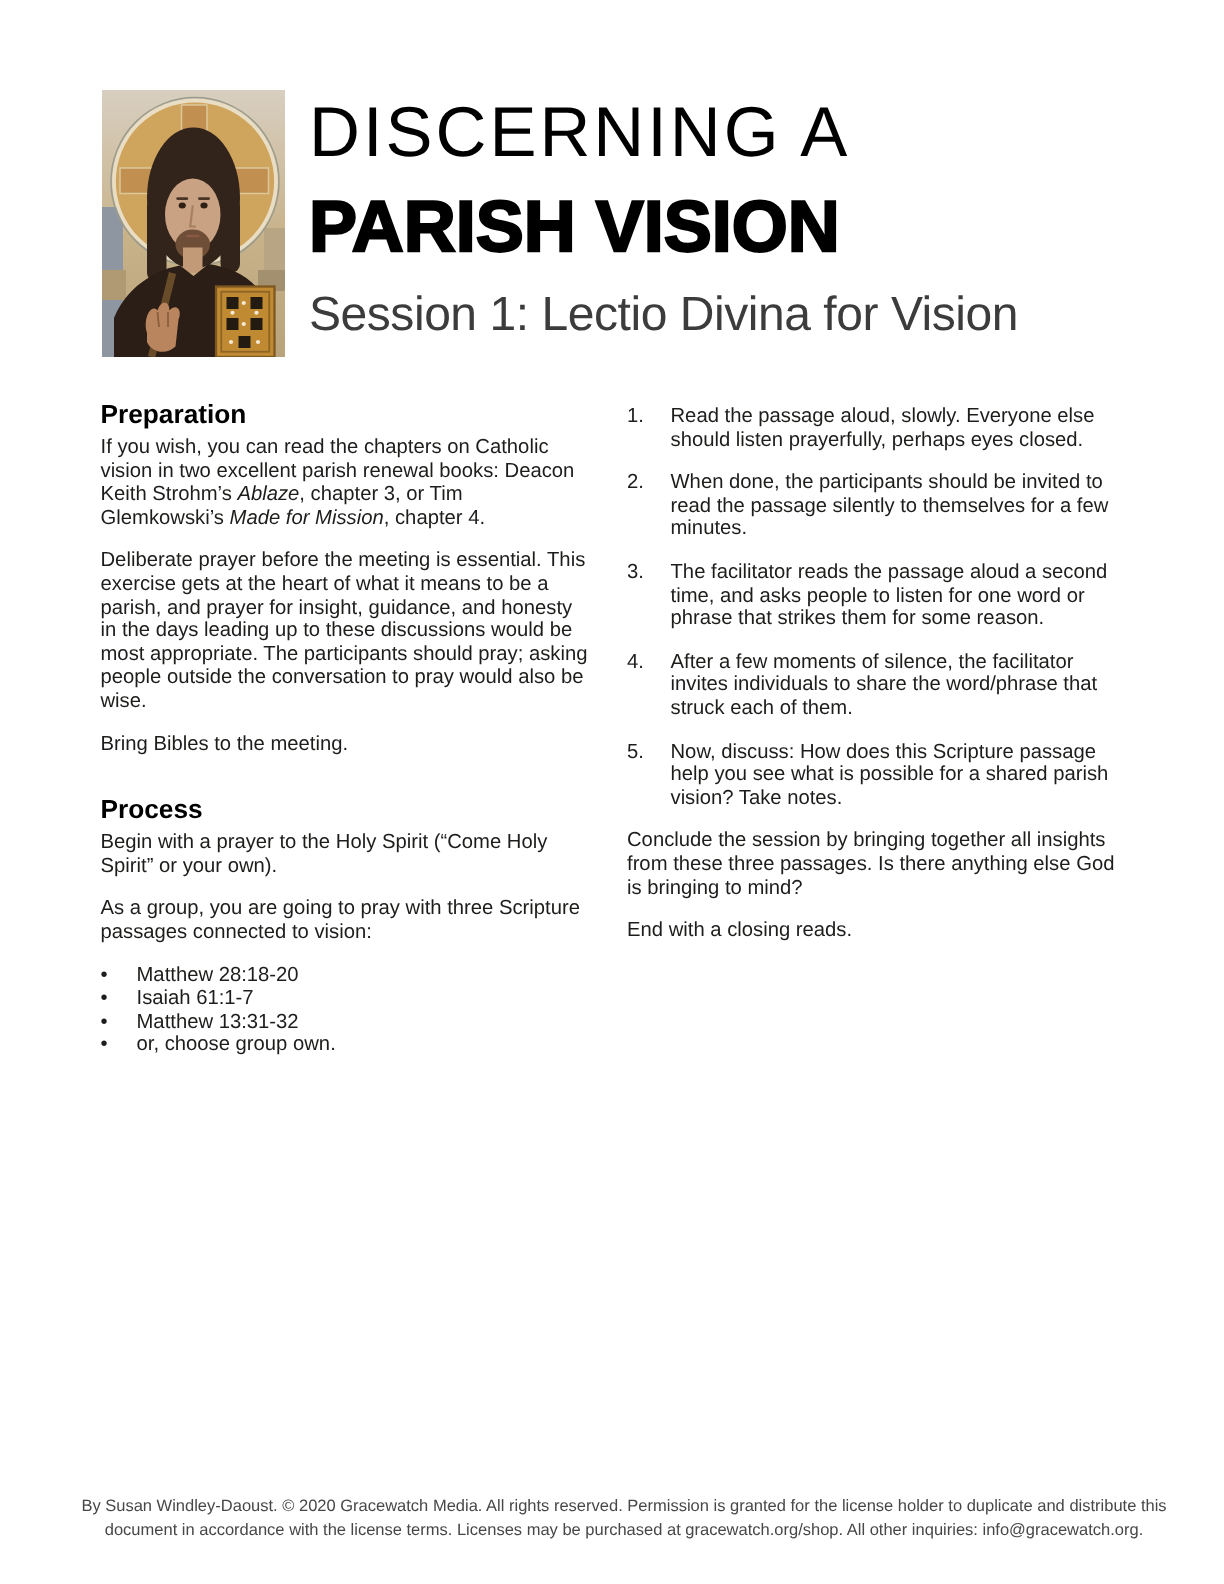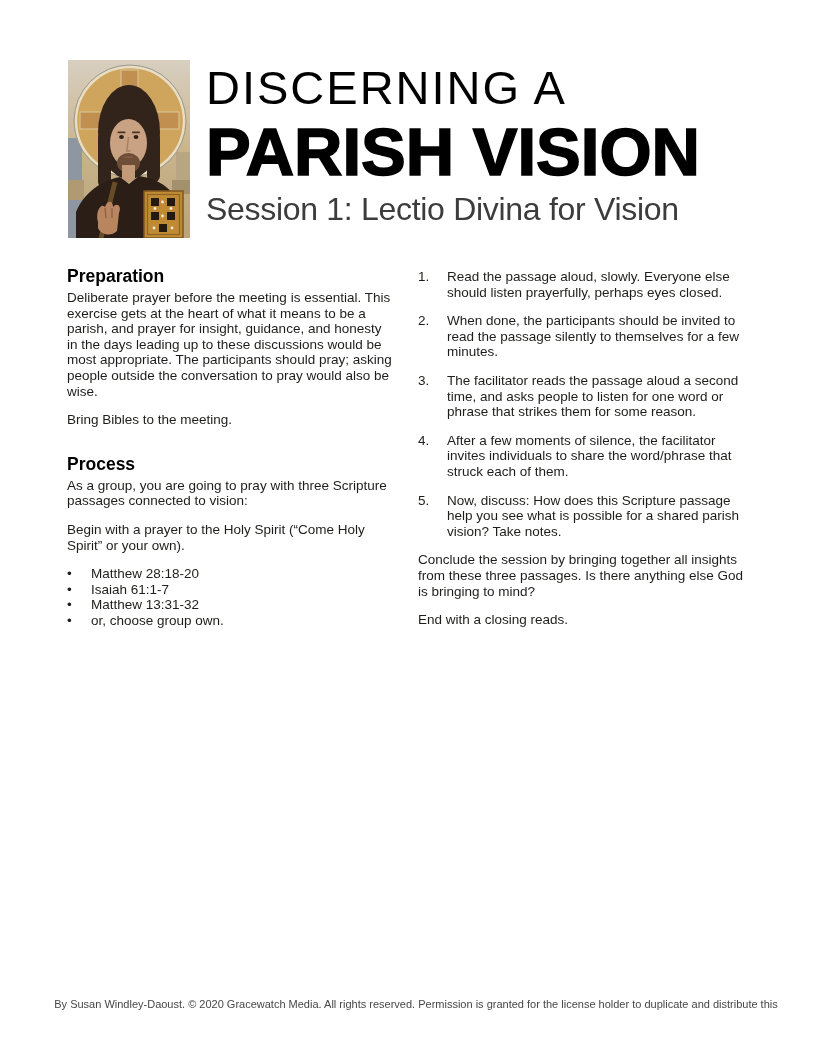--- a/index.html
+++ b/index.html
@@ -5,21 +5,21 @@
   html,body{margin:0;padding:0;background:#ffffff;}
   .page{
     position:relative;width:816px;height:1056px;background:#ffffff;
     font-family:"Liberation Sans",sans-serif;color:#1d1d1b;overflow:hidden;
   }
   
   .header{position:absolute;left:68px;top:60px;display:flex;align-items:flex-start;}
   .icon-art{width:122px;height:178px;display:block;flex:none;}
   .title-block{margin-left:16px;}
   .title1{font-size:47px;line-height:56px;font-weight:400;letter-spacing:2px;color:#000;}
-  .title2{font-size:67px;line-height:56px;font-weight:700;-webkit-text-stroke:1.6px #000;letter-spacing:0;margin-top:8px;color:#000;}
+  .title2{font-size:48px;line-height:56px;font-weight:700;-webkit-text-stroke:1.6px #000;letter-spacing:0;margin-top:8px;color:#000;}
   .subtitle{font-size:32px;line-height:32px;font-weight:400;color:#3c3c3c;letter-spacing:-0.3px;margin-top:13px;}
   
   .columns{position:absolute;left:67px;top:251px;width:682px;display:flex;margin-top:15px;}
   .col{font-size:13.5px;line-height:15.6px;color:#1d1d1b;}
   .col-left{width:326px;margin-right:25px;flex:none;}
   .col-right{width:331px;flex:none;padding-top:3px;}
   h2{font-size:17.5px;line-height:20px;font-weight:700;color:#000;margin:0 0 4px 0;letter-spacing:0;}
   h2.mt{margin-top:26px;}
   p{margin:0 0 13px 0;}
   .it{font-style:italic;}
@@ -105,26 +105,27 @@
       <div class="title1">DISCERNING A</div>
       <div class="title2">PARISH VISION</div>
       <div class="subtitle">Session 1: Lectio Divina for Vision</div>
     </div>
   </div>
 
   <div class="columns">
 
     <div class="col col-left">
       <h2>Preparation</h2>
+      <p><span>If you wish, you can read the chapters on Catholic vision in two excellent parish renewal books: Deacon Keith Strohm’s </span><span class="it">Ablaze</span><span>, chapter 3, or Tim Glemkowski’s </span><span class="it">Made for Mission</span><span>, chapter 4.</span></p>
       <p>Deliberate prayer before the meeting is essential. This exercise gets at the heart of what it means to be a parish, and prayer for insight, guidance, and honesty in the days leading up to these discussions would be most appropriate. The participants should pray; asking people outside the conversation to pray would also be wise.</p>
       <p>Bring Bibles to the meeting.</p>
 
       <h2 class="mt">Process</h2>
+      <p>Begin with a prayer to the Holy Spirit (“Come Holy Spirit” or your own).</p>
       <p>As a group, you are going to pray with three Scripture passages connected to vision:</p>
-      <p>Begin with a prayer to the Holy Spirit (“Come Holy Spirit” or your own).</p>
 
       <ul class="bullets">
         <li>
           <span class="marker">•</span>
           <span>Matthew 28:18-20</span>
         </li>
         <li>
           <span class="marker">•</span>
           <span>Isaiah 61:1-7</span>
         </li>
@@ -164,15 +165,16 @@
         </li>
       </ol>
 
       <p>Conclude the session by bringing together all insights from these three passages. Is there anything else God is bringing to mind?</p>
       <p>End with a closing reads.</p>
     </div>
   </div>
 
   <div class="footer">
     <div class="fline">By Susan Windley-Daoust. © 2020 Gracewatch Media. All rights reserved. Permission is granted for the license holder to duplicate and distribute this</div>
+    <div class="fline">document in accordance with the license terms. Licenses may be purchased at gracewatch.org/shop. All other inquiries: info@gracewatch.org.</div>
   </div>
 
 </div>
 
 </body></html>

